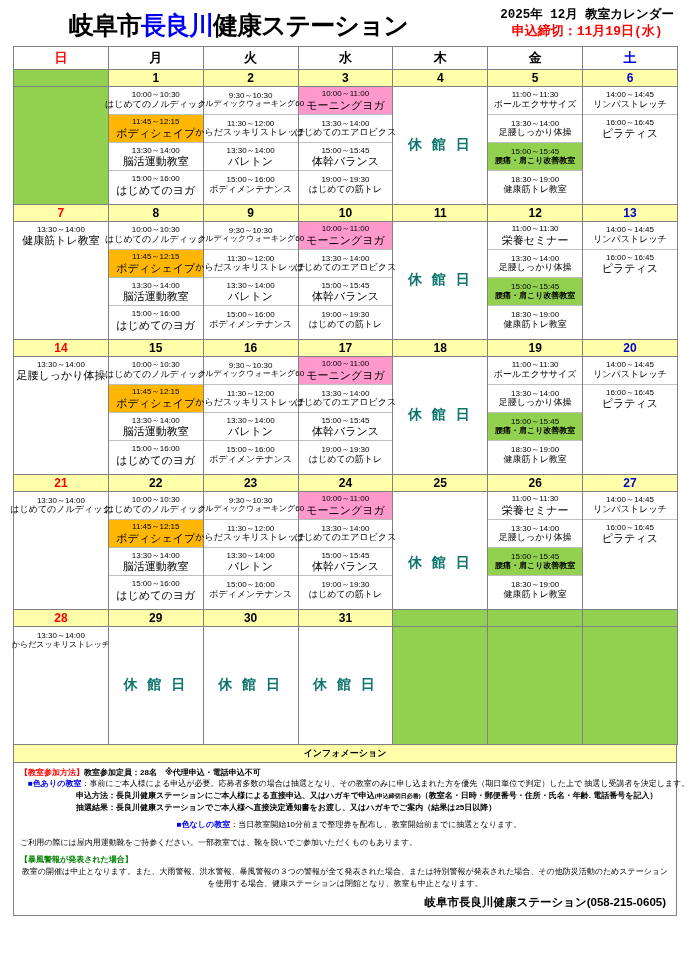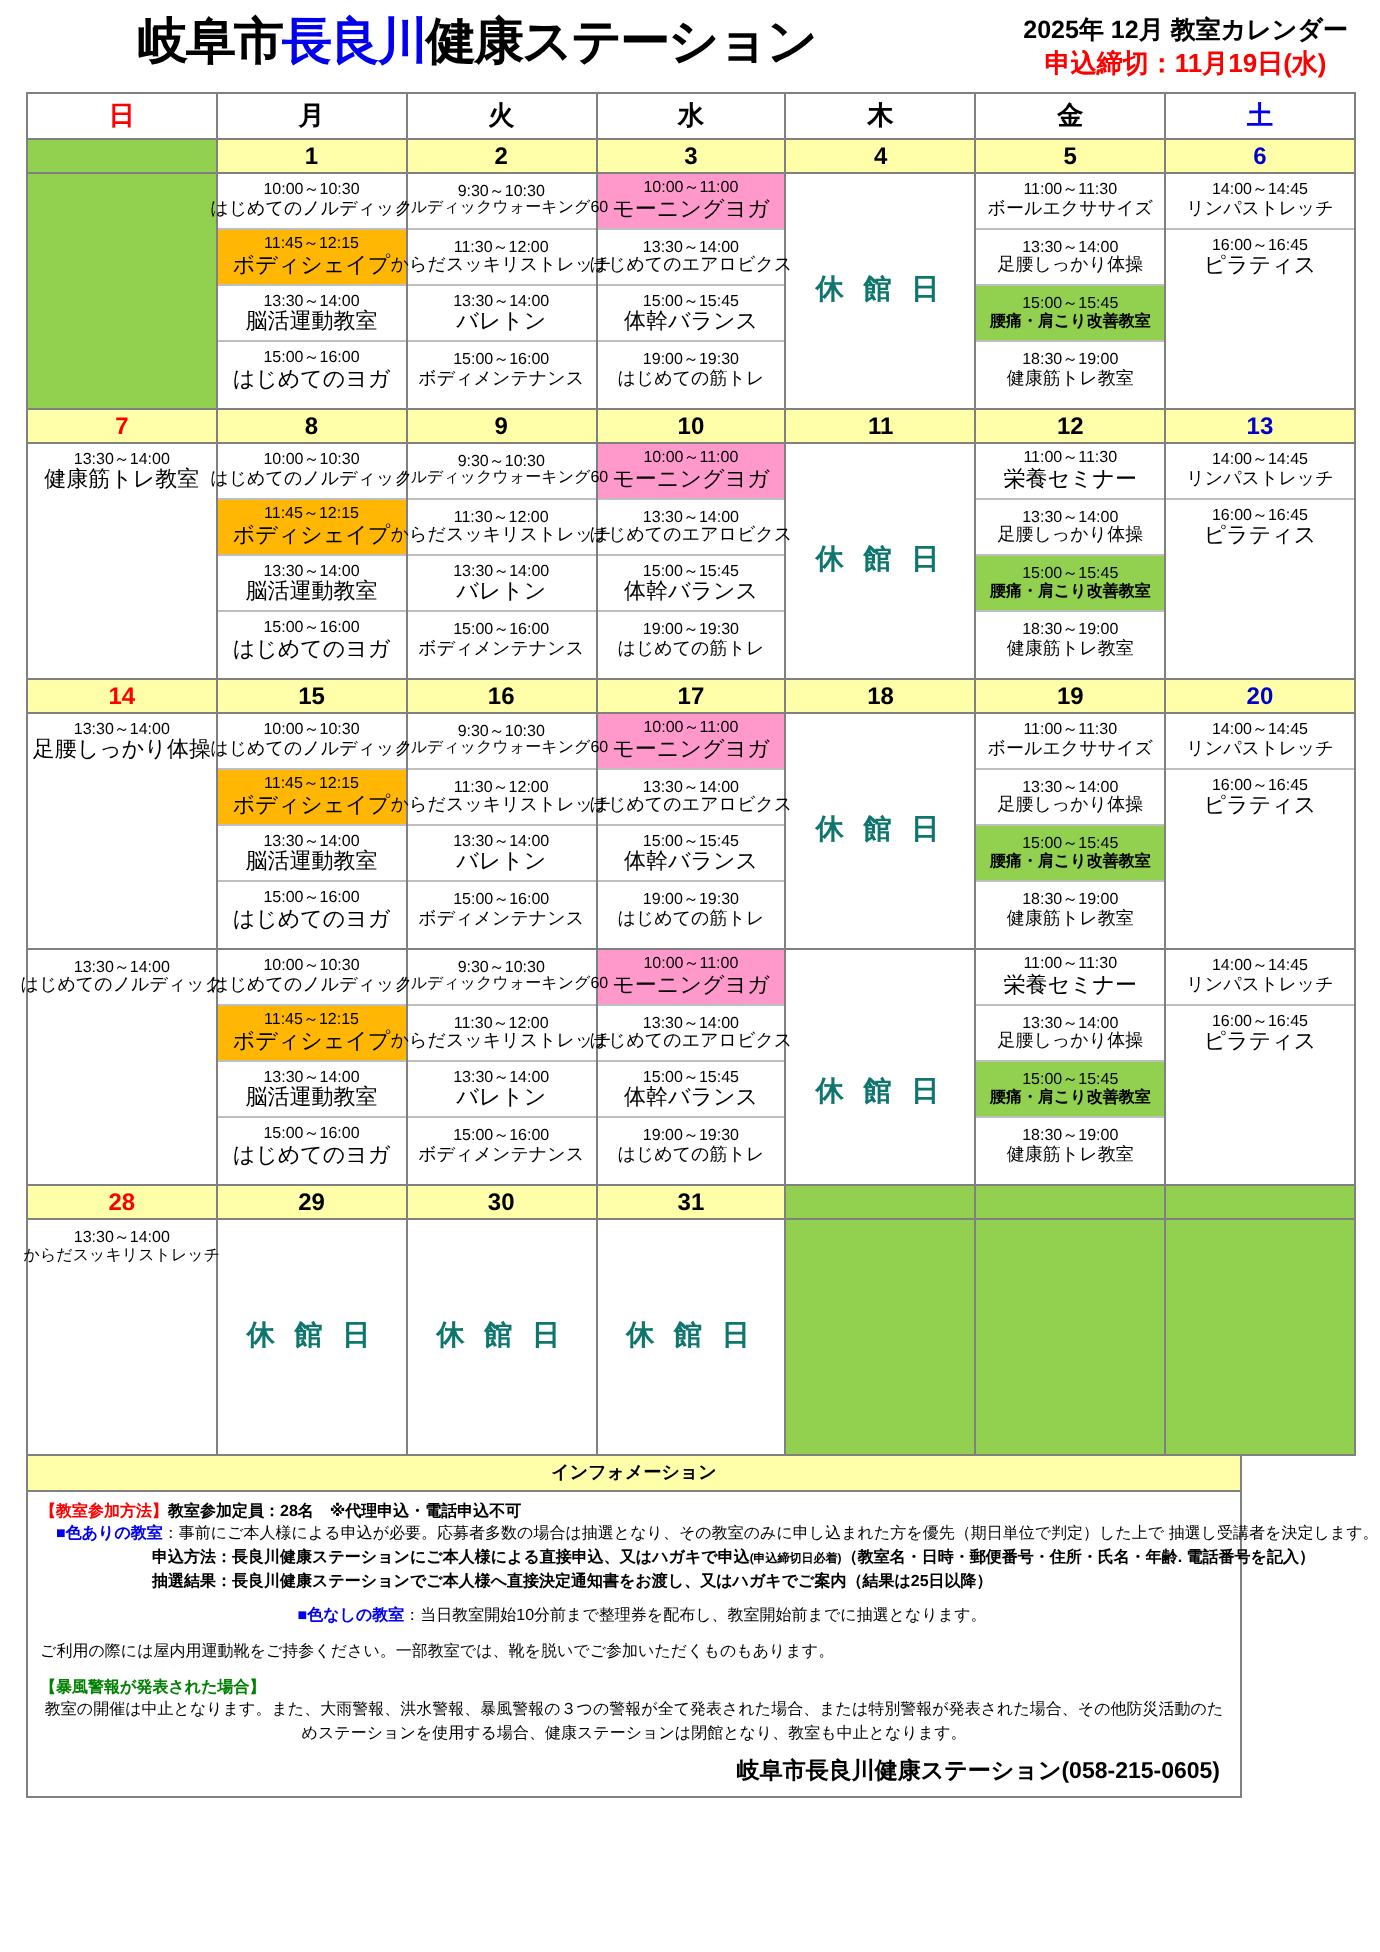--- a/index.html
+++ b/index.html
@@ -6,21 +6,21 @@
   body{
     width:690px;height:976px;
     background:#ffffff;
     font-family:"Liberation Sans","DejaVu Sans",sans-serif;
     color:#000;
     overflow:hidden;
   }
   .page{width:690px;height:976px;position:relative;box-sizing:border-box;}
 
   
-  .header{display:flex;align-items:flex-start;justify-content:space-between;padding:8px 12px 4px 14px;box-sizing:border-box;}
+  .header{display:flex;align-items:flex-end;justify-content:space-between;padding:8px 12px 4px 14px;box-sizing:border-box;font-family:Liberation Mono, monospace;}
   .title{font-size:25px;font-weight:bold;letter-spacing:-1px;white-space:nowrap;line-height:1.1;padding-left:55px;}
   .title .blue{color:#0000EE;}
   .sub{text-align:center;line-height:1.25;padding-bottom:2px;padding-right:4px;}
   .sub .l1{font-size:12.5px;font-weight:bold;white-space:nowrap;}
   .sub .l2{font-size:13px;font-weight:bold;color:#FF0000;white-space:nowrap;}
 
   
   table.cal{border-collapse:collapse;width:664px;margin:0 13px;table-layout:fixed;}
   table.cal td,table.cal th{border:1px solid #808080;padding:0;}
   col.c{width:94.85px;}
@@ -45,21 +45,21 @@
   .ev .n.xs{font-size:8px;}
   .ev.pink{background:#FF99CC;}
   .ev.orange{background:#FFB703;}
   .ev.greenev{background:#92D050;}
   .ev.greenev .n{font-size:8px;font-weight:bold;}
 
   .closed{height:100%;display:flex;align-items:center;justify-content:center;color:#0f766e;font-size:14px;font-weight:bold;letter-spacing:3px;}
   .closed.lower{align-items:center;padding-top:26px;box-sizing:border-box;}
 
   
-  .infowrap{margin:0 13px;border:1px solid #808080;border-top:none;box-sizing:border-box;width:608px;}
+  .infowrap{margin:0 13px;border:1px solid #808080;border-top:none;box-sizing:border-box;width:664px;}
   .infohead{background:#FFFFAA;border-bottom:1px solid #808080;text-align:center;font-size:9px;font-weight:bold;padding:2px 0;}
   .infobody{padding:4px 6px 5px 6px;}
   .line{font-size:8px;line-height:1.45;white-space:nowrap;}
   .b{font-weight:bold;}
   .red{color:#FF0000;}
   .green-t{color:#008000;}
   .blue-t{color:#0000EE;}
   .indent1{padding-left:8px;text-align:center;}
   .indent2{padding-left:56px;}
   .tiny{font-size:6px;}
@@ -396,20 +396,29 @@
             <div class="ev">
               <div class="t">14:00～14:45</div>
               <div class="n sm">リンパストレッチ</div>
             </div>
             <div class="ev">
               <div class="t">16:00～16:45</div>
               <div class="n">ピラティス</div>
             </div>
           </td>
         </tr>
+        <tr class="datebar">
+          <td class="sun">21</td>
+          <td class="">22</td>
+          <td class="">23</td>
+          <td class="">24</td>
+          <td class="">25</td>
+          <td class="">26</td>
+          <td class="sat">27</td>
+        </tr>
         <tr>
           <td class="daycell">
             <div class="ev">
               <div class="t">13:30～14:00</div>
               <div class="n sm">はじめてのノルディック</div>
             </div>
           </td>
           <td class="daycell">
             <div class="ev">
               <div class="t">10:00～10:30</div>

